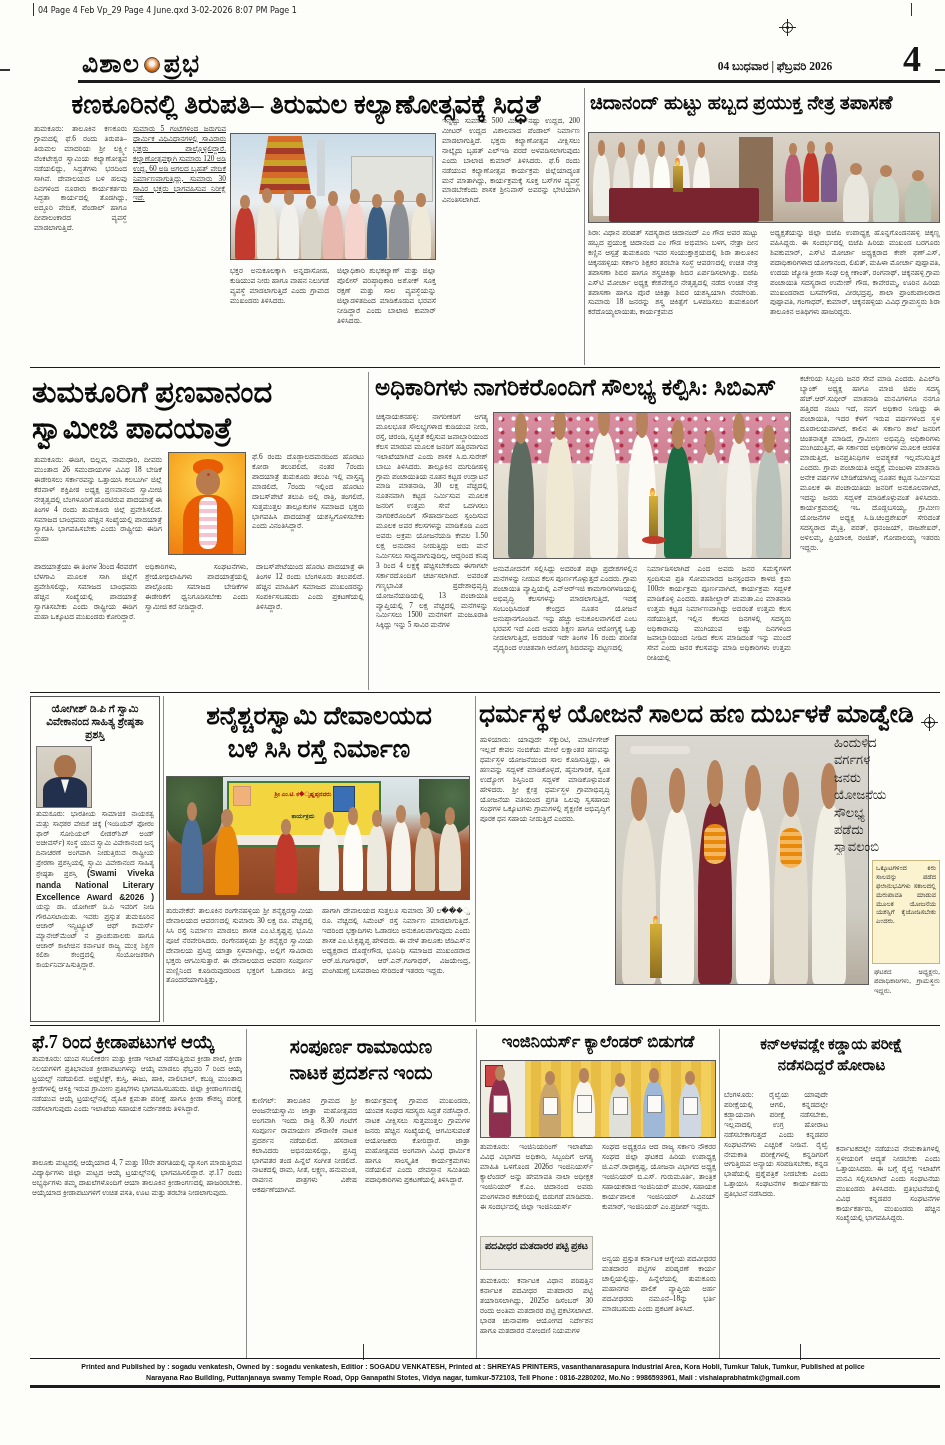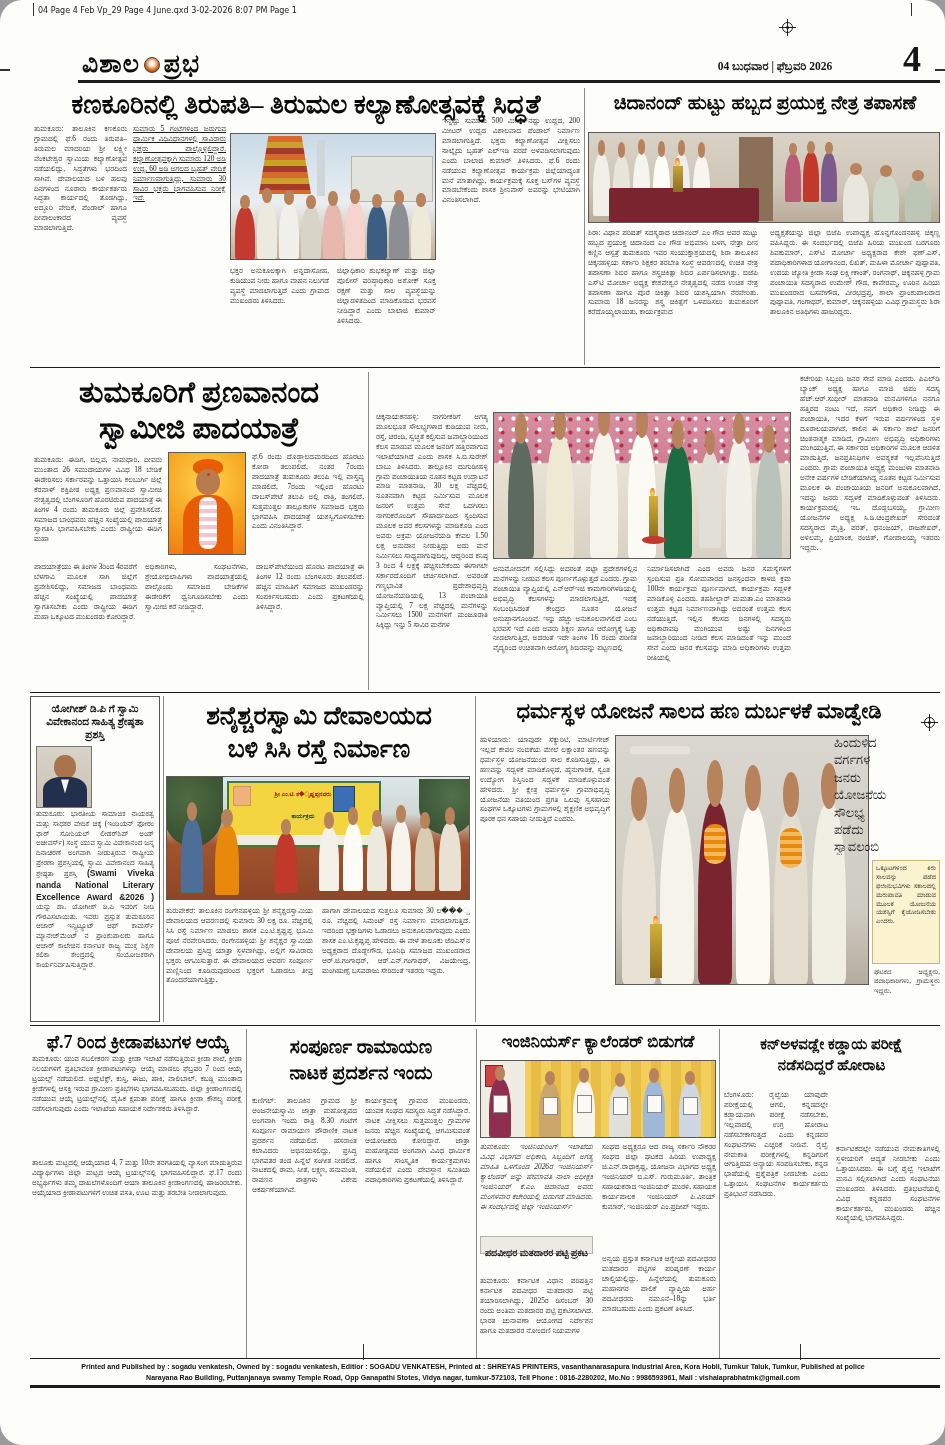--- a/index.html
+++ b/index.html
@@ -1,27 +1,27 @@
 <!DOCTYPE html>
 <html><head>
 <meta charset="utf-8">
 <style>
   html,body{margin:0;padding:0;background:#9a9a9a;}
   .page{position:relative;width:945px;height:1445px;background:#fdfdfa;overflow:hidden;
-        font-family:"Liberation Serif","DejaVu Serif",serif;color:#151515;border-radius:22px;}
+        font-family:"Liberation Serif","DejaVu Serif",serif;color:#151515;}
   .slug{position:absolute;font-family:"DejaVu Sans",sans-serif;font-size:8px;color:#222;}
   .tick{position:absolute;background:#333;}
   .regmark{position:absolute;}
   .mast-title{position:absolute;font-weight:bold;font-size:25px;letter-spacing:1px;color:#0d0d0d;display:flex;align-items:center;gap:4px;}
   .mast-emblem{width:14px;height:14px;border-radius:50%;background:radial-gradient(circle at 50% 40%,#f5f5f5 20%,#e07820 55%,#5a2c10 100%);border:1px solid #444;display:inline-block;}
   .mast-date{position:absolute;font-size:11.5px;font-weight:bold;text-align:center;}
   .mast-page{position:absolute;font-size:36px;font-weight:bold;font-family:"Liberation Serif",serif;}
   .hrule{position:absolute;background:#1c1c1c;}
   .vrule{position:absolute;background:#8a8a8a;width:1px;}
-  .hl{position:absolute;font-weight:bold;color:#0b0b0b;line-height:1.12;text-align:center;}
+  .hl{position:absolute;font-weight:bold;color:#0b0b0b;line-height:1.12;}
   .hl.center{text-align:center;}
   .col{position:absolute;font-size:7.4px;line-height:1.34;text-align:justify;overflow:hidden;color:#1c1c1c;}
   .ph{position:absolute;overflow:hidden;border:1px solid #5a5a5a;box-sizing:border-box;}
   .pr{position:absolute;border-radius:42% 42% 8% 8% / 55% 55% 5% 5%;}
   .pr::before{content:"";position:absolute;top:-23%;left:27%;width:46%;height:26%;border-radius:50%;background:#b6835c;}
   .bk{position:absolute;background:#fbfaf6;border:1px solid #888;}
   .boxed{position:absolute;border:1px solid #555;box-sizing:border-box;background:#fdfdfa;}
   .hibox{position:absolute;background:#fbf3cf;border:1px solid #c7b77a;box-sizing:border-box;padding:3px;font-size:6.6px;line-height:1.35;text-align:justify;overflow:hidden;}
   .shadehl{background:#eceae2;border:1px solid #b5b2a6;font-weight:bold;text-align:center;}
   .footer-text{position:absolute;text-align:center;font-family:"Liberation Sans",sans-serif;font-size:7px;font-weight:bold;line-height:1.55;color:#111;}
@@ -124,20 +124,21 @@
     <div style="position:absolute;left:14px;top:42px;width:50px;height:62px;border-radius:40% 40% 0 0;background:#e85d04;"></div>
     <div style="position:absolute;left:30px;top:44px;width:18px;height:52px;background:repeating-linear-gradient(180deg,#fff 0 4px,#f3c3cf 4px 8px);border-radius:8px;"></div>
   </div>
   <div class="col" style="left:252px;top:452px;width:112px;height:105px;">ಫೆ.6 ರಂದು ದೊಡ್ಡಾಲದಮರದಿಂದ ಹೊರಟು ಕೋರಾ ತಲುಪಲಿದೆ, ನಂತರ 7ರಂದು ಪಾದಯಾತ್ರೆ ತುಮಕೂರು ತಲುಪಿ ಇಲ್ಲಿ ವಾಸ್ತವ್ಯ ಮಾಡಲಿದೆ, 7ರಂದು ಇಲ್ಲಿಂದ ಹೊರಟು ದಾಬಸ್‌ಪೇಟೆ ತಲುಪಿ ಅಲ್ಲಿ ರಾತ್ರಿ, ತಂಗಲಿದೆ, ಸುತ್ತಮುತ್ತಲ ತಾಲ್ಲೂಕುಗಳ ಸಮಾಜದ ಭಕ್ತರು ಭಾಗವಹಿಸಿ ಪಾದಯಾತ್ರೆ ಯಶಸ್ವಿಗೊಳಿಸಬೇಕು ಎಂದು ವಿನಂತಿಸಿದ್ದಾರೆ.</div>
   <div class="col" style="left:34px;top:562px;width:103px;height:128px;">ಪಾದಯಾತ್ರೆಯು ಈ ತಿಂಗಳ 3ರಿಂದ 4ರವರೆಗೆ ಬೆಳಗಾವಿ ಮೂಲಕ ಸಾಗಿ ಜಿಲ್ಲೆಗೆ ಪ್ರವೇಶಿಸಲಿದ್ದು, ಸಮಾಜದ ಬಾಂಧವರು ಹೆಚ್ಚಿನ ಸಂಖ್ಯೆಯಲ್ಲಿ ಪಾದಯಾತ್ರೆ ಸ್ವಾಗತಿಸಬೇಕು ಎಂದು ರಾಷ್ಟ್ರೀಯ ಈಡಿಗ ಮಹಾ ಒಕ್ಕೂಟದ ಮುಖಂಡರು ಕೋರಿದ್ದಾರೆ.</div>
   <div class="col" style="left:145px;top:562px;width:103px;height:128px;">ಅಧಿಕಾರಿಗಳು, ಸಂಘಟನೆಗಳು, ಶ್ರೇಯೋಭಿಲಾಷಿಗಳು ಪಾದಯಾತ್ರೆಯಲ್ಲಿ ಪಾಲ್ಗೊಂಡು ಸಮಾಜದ ಬೇಡಿಕೆಗಳ ಈಡೇರಿಕೆಗೆ ಧ್ವನಿಗೂಡಿಸಬೇಕು ಎಂದು ಸ್ವಾಮೀಜಿ ಕರೆ ನೀಡಿದ್ದಾರೆ.</div>
   <div class="col" style="left:256px;top:562px;width:108px;height:128px;">ದಾಬಸ್‌ಪೇಟೆಯಿಂದ ಹೊರಟ ಪಾದಯಾತ್ರೆ ಈ ತಿಂಗಳ 12 ರಂದು ಬೆಂಗಳೂರು ತಲುಪಲಿದೆ. ಹೆಚ್ಚಿನ ಮಾಹಿತಿಗೆ ಸಮಾಜದ ಮುಖಂಡರನ್ನು ಸಂಪರ್ಕಿಸಬಹುದು ಎಂದು ಪ್ರಕಟಣೆಯಲ್ಲಿ ತಿಳಿಸಿದ್ದಾರೆ.</div>
 
   <div class="vrule" style="left:368px;top:372px;height:318px;"></div>
 
+  <div class="hl" style="left:375px;top:375px;width:436px;font-size:23px;">ಅಧಿಕಾರಿಗಳು ನಾಗರಿಕರೊಂದಿಗೆ ಸೌಲಭ್ಯ ಕಲ್ಪಿಸಿ: ಸಿಬಿಎಸ್</div>
   <div class="col" style="left:376px;top:412px;width:112px;height:278px;">ಚಿಕ್ಕನಾಯಕನಹಳ್ಳಿ: ನಾಗರೀಕರಿಗೆ ಅಗತ್ಯ ಮೂಲಭೂತ ಸೌಲಭ್ಯಗಳಾದ ಕುಡಿಯುವ ನೀರು, ರಸ್ತೆ, ಚರಂಡಿ, ಸ್ವಚ್ಛತೆ ಕಲ್ಪಿಸುವ ಜವಾಬ್ದಾರಿಯಿಂದ ಕೆಲಸ ಮಾಡುವ ಮೂಲಕ ಜನರಿಗೆ ಹತ್ತಿರವಾಗುವ ಇಲಾಖೆಯಾಗಿದೆ ಎಂದು ಶಾಸಕ ಸಿ.ಬಿ.ಸುರೇಶ್ ಬಾಬು ತಿಳಿಸಿದರು. ತಾಲ್ಲೂಕಿನ ದುಗುಡೀಹಳ್ಳಿ ಗ್ರಾಮ ಪಂಚಾಯಿತಿಯ ನೂತನ ಕಟ್ಟಡ ಉದ್ಘಾಟನೆ ಮಾಡಿ ಮಾತನಾಡಿ, 30 ಲಕ್ಷ ವೆಚ್ಚದಲ್ಲಿ ನೂತನವಾಗಿ ಕಟ್ಟಡ ನಿರ್ಮಿಸುವ ಮೂಲಕ ಜನರಿಗೆ ಉತ್ತಮ ಸೇವೆ ಒದಗಿಸಲು ನಾಗರಿಕರೊಂದಿಗೆ ಸೌಹಾರ್ದದಿಂದ ಸ್ಪಂದಿಸುವ ಮೂಲಕ ಅವರ ಕೆಲಸಗಳನ್ನು ಮಾಡಿಕೊಡಿ ಎಂದ ಅವರು ಅಕ್ರಮ ಯೋಜನೆಯಡಿ ಕೇವಲ 1.50 ಲಕ್ಷ ಅನುದಾನ ನೀಡುತ್ತಿದ್ದು ಅದು ಮನೆ ನಿರ್ಮಿಸಲು ಸಾಧ್ಯವಾಗುವುದಿಲ್ಲ, ಆದ್ದರಿಂದ ಕನಿಷ್ಠ 3 ರಿಂದ 4 ಲಕ್ಷಕ್ಕೆ ಹೆಚ್ಚಿಸಬೇಕೆಂದು ಈಗಾಗಲೇ ಸರ್ಕಾರದೊಂದಿಗೆ ಚರ್ಚಿಸಲಾಗಿದೆ. ಅವರಂತೆ ಗಣ್ಯಭಾವಿತ ಪ್ರದೇಶಾಭಿವೃದ್ಧಿ ಯೋಜನೆಯಡಿಯಲ್ಲಿ 13 ಪಂಚಾಯಿತಿ ವ್ಯಾಪ್ತಿಯಲ್ಲಿ 7 ಲಕ್ಷ ವೆಚ್ಚದಲ್ಲಿ ಮನೆಗಳನ್ನು ನಿರ್ಮಿಸಲು 1500 ಮನೆಗಳಿಗೆ ಮಂಜೂರಾತಿ ಸಿಕ್ಕಿದ್ದು ಇನ್ನು 5 ಸಾವಿರ ಮನೆಗಳ</div>
   <div class="ph" style="left:493px;top:412px;width:298px;height:147px;background:linear-gradient(180deg,#d98fa2 0%,#cf7f92 34%,#e8e2d6 35%,#d9d2c4 100%);">
     <div style="position:absolute;left:0;top:0;width:100%;height:35%;background-image:radial-gradient(circle,#ffffff 1.5px,transparent 2.5px),radial-gradient(circle,#b3304c 1.5px,transparent 2.5px);background-size:13px 11px,17px 13px;"></div>
     <div class="pr" style="left:14px;bottom:0;width:26px;height:118px;background:#5d6a60;"></div>
     <div class="pr" style="left:52px;bottom:0;width:28px;height:122px;background:#efe9d4;"></div>
     <div class="pr" style="left:96px;bottom:0;width:28px;height:126px;background:#f6f3ea;"></div>
     <div class="pr" style="left:134px;bottom:0;width:28px;height:124px;background:#fbfaf4;"></div>
     <div class="pr" style="left:170px;bottom:0;width:28px;height:112px;background:#1c6b43;"></div>
     <div class="pr" style="left:205px;bottom:10px;width:22px;height:96px;background:#e2dfd6;"></div>
     <div class="pr" style="left:232px;bottom:0;width:26px;height:118px;background:#f2f0e8;"></div>
@@ -194,21 +195,21 @@
     <div class="pr" style="left:200px;bottom:8px;width:20px;height:66px;background:#eceadf;"></div>
     <div class="pr" style="left:224px;bottom:8px;width:20px;height:70px;background:#f6f4ec;"></div>
     <div class="pr" style="left:248px;bottom:8px;width:20px;height:64px;background:#d8cbb2;"></div>
     <div class="pr" style="left:272px;bottom:8px;width:22px;height:68px;background:#e9e2d2;"></div>
   </div>
   <div class="col" style="left:166px;top:906px;width:147px;height:116px;">ತುರುವೇಕೆರೆ: ತಾಲೂಕಿನ ರಂಗೇನಹಳ್ಳಿಯ ಶ್ರೀ ಶನೈಶ್ಚರಸ್ವಾಮಿಯ ದೇವಾಲಯದ ಆವರಣದಲ್ಲಿ ಸುಮಾರು 30 ಲಕ್ಷ ರೂ. ವೆಚ್ಚದಲ್ಲಿ ಸಿಸಿ ರಸ್ತೆ ನಿರ್ಮಾಣ ಮಾಡಲು ಶಾಸಕ ಎಂ.ಟಿ.ಕೃಷ್ಣಪ್ಪ ಭೂಮಿ ಪೂಜೆ ನೆರವೇರಿಸಿದರು. ರಂಗೇನಹಳ್ಳಿಯ ಶ್ರೀ ಶನೈಶ್ಚರ ಸ್ವಾಮಿಯ ದೇವಾಲಯ ಪ್ರಸಿದ್ಧ ಯಾತ್ರಾ ಸ್ಥಳವಾಗಿದ್ದು, ಅಲ್ಲಿಗೆ ಸಾವಿರಾರು ಭಕ್ತರು ಆಗಮಿಸುತ್ತಾರೆ. ಈ ದೇವಾಲಯದ ಆವರಣ ಸಂಪೂರ್ಣ ಮಣ್ಣಿನಿಂದ ಕೂಡಿರುವುದರಿಂದ ಭಕ್ತರಿಗೆ ಓಡಾಡಲು ತೀವ್ರ ತೊಂದರೆಯಾಗುತ್ತಿತ್ತು,</div>
   <div class="col" style="left:322px;top:906px;width:148px;height:116px;">ಹಾಗಾಗಿ ದೇವಾಲಯದ ಸುತ್ತಲೂ ಸುಮಾರು 30 ಲ���್ಷ ರೂ. ವೆಚ್ಚದಲ್ಲಿ ಸಿಮೆಂಟ್ ರಸ್ತೆ ನಿರ್ಮಾಣ ಮಾಡಲಾಗುತ್ತಿದೆ. ಇದರಿಂದ ಭಕ್ತಾದಿಗಳು ಓಡಾಡಲು ಅನುಕೂಲವಾಗುವುದು ಎಂದು ಶಾಸಕ ಎಂ.ಟಿ.ಕೃಷ್ಣಪ್ಪ ಹೇಳಿದರು. ಈ ವೇಳೆ ತಾಲೂಕು ಜೆಡಿಎಸ್‌ನ ಅಧ್ಯಕ್ಷರಾದ ದೊಡ್ಡೇಗೌಡ, ಭೂನಿಧಿ ಸಮಾಜದ ಮುಖಂಡರಾದ ಆರ್.ಜಿ.ಗಂಗಾಧರ್, ಆರ್.ಎನ್.ಗಂಗಾಧರ್, ವಿಜಯೇಂದ್ರ, ಮಂಗಿಹುಣ್ಸೆ ಬಸವರಾಜು ಸೇರಿದಂತೆ ಇತರರು ಇದ್ದರು.</div>
 
   <div class="vrule" style="left:475px;top:696px;height:326px;"></div>
 
-  <div class="hl" style="left:479px;top:700px;width:440px;font-size:21px;">ಧರ್ಮಸ್ಥಳ ಯೋಜನೆ ಸಾಲದ ಹಣ ದುರ್ಬಳಕೆ ಮಾಡ್ವೇಡಿ</div>
+  <div class="hl" style="left:479px;top:700px;width:440px;font-size:25px;">ಧರ್ಮಸ್ಥಳ ಯೋಜನೆ ಸಾಲದ ಹಣ ದುರ್ಬಳಕೆ ಮಾಡ್ವೇಡಿ</div>
   <div class="col" style="left:480px;top:735px;width:130px;height:287px;">ಹುಳಿಯಾರು: ಯಾವುದೇ ಸೆಕ್ಯುರಿಟಿ, ಮಾರ್ಟಿಗೇಜ್ ಇಲ್ಲದೆ ಕೇವಲ ನಂಬಿಕೆಯ ಮೇಲೆ ಲಕ್ಷಾಂತರ ಹಣವನ್ನು ಧರ್ಮಸ್ಥಳ ಯೋಜನೆಯಿಂದ ಸಾಲ ಕೊಡಿಸುತ್ತಿದ್ದು, ಈ ಹಣವನ್ನು ಸದ್ಬಳಕೆ ಮಾಡಿಕೊಳ್ಳದೆ, ಹೈನುಗಾರಿಕೆ, ಸ್ವಂತ ಉದ್ಯೋಗ ಶಿಸ್ತಿನಿಂದ ಸದ್ಬಳಕೆ ಮಾಡಿಕೊಳ್ಳುವಂತೆ ಹೇಳಿದರು. ಶ್ರೀ ಕ್ಷೇತ್ರ ಧರ್ಮಸ್ಥಳ ಗ್ರಾಮಾಭಿವೃದ್ಧಿ ಯೋಜನೆಯ ವತಿಯಿಂದ ಪ್ರಗತಿ ಒಲವು ಸ್ವಸಹಾಯ ಸಂಘಗಳ ಒಕ್ಕೂಟಗಳು ಗ್ರಾಮಗಳಲ್ಲಿ ಶೈಕ್ಷಣಿಕ ಅಭಿವೃದ್ಧಿಗೆ ಪೂರಕ ಧನ ಸಹಾಯ ನೀಡುತ್ತಿದೆ ಎಂದರು.</div>
   <div class="ph" style="left:615px;top:735px;width:254px;height:250px;background:linear-gradient(180deg,#dad7d0 0%,#cfccc3 70%,#b4ac9e 100%);">
     <div style="position:absolute;left:14px;top:10px;width:60px;height:8px;border-radius:4px;background:#e7e3da;"></div>
     <div class="pr" style="left:6px;bottom:0;width:34px;height:168px;background:#e7e2d4;"></div>
     <div class="pr" style="left:44px;bottom:0;width:34px;height:176px;background:#f6f3ea;"></div>
     <div class="pr" style="left:82px;bottom:0;width:34px;height:182px;background:#7a2430;"></div>
     <div class="pr" style="left:120px;bottom:0;width:34px;height:178px;background:#fcfaf3;"></div>
     <div class="pr" style="left:158px;bottom:0;width:34px;height:172px;background:#e2ddcf;"></div>
     <div class="pr" style="left:196px;bottom:0;width:34px;height:180px;background:#f1eee4;"></div>
     <div style="position:absolute;left:88px;bottom:120px;width:22px;height:40px;background:repeating-linear-gradient(180deg,#e8890c 0 4px,#f4b860 4px 8px);border-radius:10px;"></div>
@@ -247,24 +248,24 @@
     <div class="pr" style="left:128px;bottom:0;width:22px;height:52px;background:#dfe0da;"></div>
     <div class="pr" style="left:162px;bottom:0;width:22px;height:56px;background:#9fb8d8;"></div>
     <div class="pr" style="left:198px;bottom:0;width:22px;height:54px;background:#cfd8e2;"></div>
     <div class="bk" style="left:12px;bottom:24px;width:13px;height:16px;"></div>
     <div class="bk" style="left:62px;bottom:22px;width:13px;height:16px;"></div>
     <div class="bk" style="left:96px;bottom:24px;width:13px;height:16px;"></div>
     <div class="bk" style="left:132px;bottom:22px;width:13px;height:16px;"></div>
     <div class="bk" style="left:166px;bottom:24px;width:13px;height:16px;"></div>
     <div class="bk" style="left:202px;bottom:22px;width:13px;height:16px;"></div>
   </div>
-  <div class="col" style="left:480px;top:1142px;width:113px;height:90px;font-style:italic;">ತುಮಕೂರು: ಇಂಜಿನಿಯರಿಂಗ್ ಇಲಾಖೆಯ ವಿವಿಧ ವಿಭಾಗದ ಅಧಿಕಾರಿ, ಸಿಬ್ಬಂದಿಗೆ ಅಗತ್ಯ ಮಾಹಿತಿ ಒಳಗೊಂಡ 2026ರ ಇಂಜಿನಿಯರ್ಸ್ ಕ್ಯಾಲೆಂಡರ್ ಅನ್ನು ಹೇಮಾವತಿ ನಾಲಾ ಅಧೀಕ್ಷಕ ಇಂಜಿನಿಯರ್ ಕೆ.ಎಂ. ಚಿದಾನಂದ ಅವರು ಮಂಗಳವಾರ ಕಚೇರಿಯಲ್ಲಿ ಬಿಡುಗಡೆ ಮಾಡಿದರು. ಈ ಸಂದರ್ಭದಲ್ಲಿ ಜಿಲ್ಲಾ ಇಂಜಿನಿಯರ್ಸ್</div>
+  <div class="col" style="left:480px;top:1142px;width:113px;height:90px;">ತುಮಕೂರು: ಇಂಜಿನಿಯರಿಂಗ್ ಇಲಾಖೆಯ ವಿವಿಧ ವಿಭಾಗದ ಅಧಿಕಾರಿ, ಸಿಬ್ಬಂದಿಗೆ ಅಗತ್ಯ ಮಾಹಿತಿ ಒಳಗೊಂಡ 2026ರ ಇಂಜಿನಿಯರ್ಸ್ ಕ್ಯಾಲೆಂಡರ್ ಅನ್ನು ಹೇಮಾವತಿ ನಾಲಾ ಅಧೀಕ್ಷಕ ಇಂಜಿನಿಯರ್ ಕೆ.ಎಂ. ಚಿದಾನಂದ ಅವರು ಮಂಗಳವಾರ ಕಚೇರಿಯಲ್ಲಿ ಬಿಡುಗಡೆ ಮಾಡಿದರು. ಈ ಸಂದರ್ಭದಲ್ಲಿ ಜಿಲ್ಲಾ ಇಂಜಿನಿಯರ್ಸ್</div>
   <div class="col" style="left:602px;top:1142px;width:114px;height:108px;">ಸಂಘದ ಅಧ್ಯಕ್ಷರೂ ಆದ ರಾಜ್ಯ ಸರ್ಕಾರಿ ನೌಕರರ ಸಂಘದ ಜಿಲ್ಲಾ ಘಟಕದ ಹಿರಿಯ ಉಪಾಧ್ಯಕ್ಷ ಜಿ.ಎನ್.ರಾಧಾಕೃಷ್ಣ, ಯೋಜನಾ ವಿಭಾಗದ ಅಧ್ಯಕ್ಷ ಇಂಜಿನಿಯರ್ ಬಿ.ಎಸ್. ಗುರುಮೂರ್ತಿ, ತಾಂತ್ರಿಕ ಸಹಾಯಕರಾದ ಇಂಜಿನಿಯರ್ ಮುರಳಿ, ಸಹಾಯಕ ಕಾರ್ಯಪಾಲಕ ಇಂಜಿನಿಯರ್ ಪಿ.ವಿನಯ್ ಕುಮಾರ್, ಇಂಜಿನಿಯರ್ ಎಂ.ಪ್ರದೀಪ್ ಇದ್ದರು.</div>
 
-  <div class="shadehl" style="position:absolute;left:480px;top:1236px;width:113px;height:18px;font-size:9.5px;line-height:1.4;padding-top:10px;box-sizing:border-box;">ಪದವೀಧರ ಮತದಾರರ ಪಟ್ಟಿ ಪ್ರಕಟ</div>
+  <div class="shadehl" style="position:absolute;left:480px;top:1236px;width:113px;height:34px;font-size:9.5px;line-height:1.4;padding-top:3px;box-sizing:border-box;">ಪದವೀಧರ ಮತದಾರರ ಪಟ್ಟಿ ಪ್ರಕಟ</div>
   <div class="col" style="left:480px;top:1276px;width:113px;height:80px;">ತುಮಕೂರು: ಕರ್ನಾಟಕ ವಿಧಾನ ಪರಿಷತ್ತಿನ ಕರ್ನಾಟಕ ಪದವೀಧರ ಮತದಾರರ ಪಟ್ಟಿ ತಯಾರಿಸಲಾಗಿದ್ದು, 2025ರ ಡಿಸೆಂಬರ್ 30 ರಂದು ಅಂತಿಮ ಮತದಾರರ ಪಟ್ಟಿ ಪ್ರಕಟಿಸಲಾಗಿದೆ. ಭಾರತ ಚುನಾವಣಾ ಆಯೋಗದ ನಿರ್ದೇಶನ ಹಾಗೂ ಮತದಾರರ ನೋಂದಣಿ ನಿಯಮಗಳ</div>
   <div class="col" style="left:602px;top:1254px;width:114px;height:102px;">ಅನ್ವಯ ಪ್ರಸ್ತುತ ಕರ್ನಾಟಕ ಆಗ್ನೇಯ ಪದವೀಧರರ ಮತದಾರರ ಪಟ್ಟಿಗಳ ಪರಿಷ್ಕರಣೆ ಕಾರ್ಯ ಚಾಲ್ತಿಯಲ್ಲಿದ್ದು, ಹಿನ್ನೆಲೆಯಲ್ಲಿ ತುಮಕೂರು ಮಹಾನಗರ ಪಾಲಿಕೆ ವ್ಯಾಪ್ತಿಯ ಅರ್ಹ ಪದವೀಧರರು ನಮೂನೆ–18ನ್ನು ಭರ್ತಿ ಮಾಡಬಹುದು ಎಂದು ಪ್ರಕಟಣೆ ತಿಳಿಸಿದೆ.</div>
 
   <div class="vrule" style="left:719px;top:1029px;height:329px;"></div>
 
   <div class="hl center" style="left:723px;top:1034px;width:217px;font-size:15px;line-height:1.4;">
     <div>ಕನ್ಅಳವಡ್ಲೇ ಕಡ್ಡಾಯ ಪರೀಕ್ಷೆ</div>
     <div>ನಡೆಸದಿದ್ದರೆ ಹೋರಾಟ</div>
   </div>
   <div class="col" style="left:724px;top:1090px;width:104px;height:266px;">ಬೆಂಗಳೂರು: ರೈಲ್ವೆಯ ಯಾವುದೇ ಪರೀಕ್ಷೆಯಲ್ಲಿ ಆಗಲಿ, ಕನ್ನಡದಲ್ಲೇ ಕಡ್ಡಾಯವಾಗಿ ಪರೀಕ್ಷೆ ನಡೆಸಬೇಕು, ಇಲ್ಲವಾದಲ್ಲಿ ಉಗ್ರ ಹೋರಾಟ ನಡೆಸಬೇಕಾಗುತ್ತದೆ ಎಂದು ಕನ್ನಡಪರ ಸಂಘಟನೆಗಳು ಎಚ್ಚರಿಕೆ ನೀಡಿವೆ. ರೈಲ್ವೆ ನೇಮಕಾತಿ ಪರೀಕ್ಷೆಗಳಲ್ಲಿ ಕನ್ನಡಿಗರಿಗೆ ಆಗುತ್ತಿರುವ ಅನ್ಯಾಯ ಸರಿಪಡಿಸಬೇಕು, ಕನ್ನಡ ಭಾಷೆಯಲ್ಲಿ ಪ್ರಶ್ನೆಪತ್ರಿಕೆ ನೀಡಬೇಕು ಎಂದು ಒತ್ತಾಯಿಸಿ ಸಂಘಟನೆಗಳ ಕಾರ್ಯಕರ್ತರು ಪ್ರತಿಭಟನೆ ನಡೆಸಿದರು.</div>

